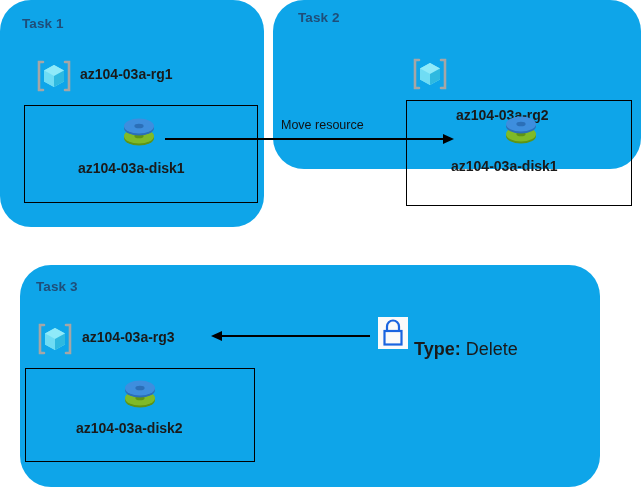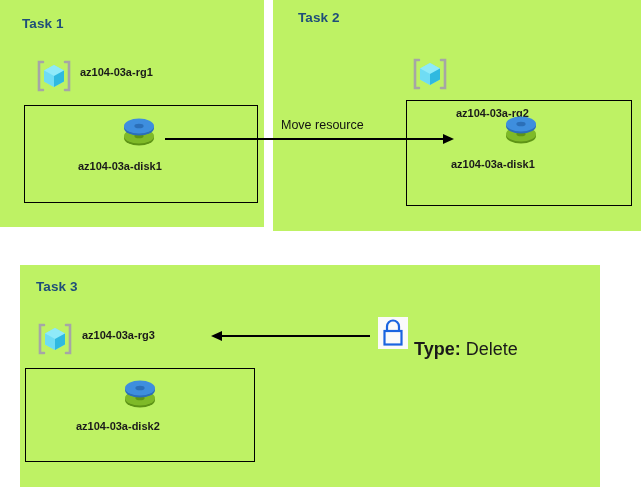--- a/index.html
+++ b/index.html
@@ -10,25 +10,26 @@
   body {
     width: 641px;
     height: 487px;
     position: relative;
     overflow: hidden;
     font-family: "Liberation Sans", sans-serif;
   }
 
   .panel {
     position: absolute;
-    background: #bef264;
+    background: #0ea5e9;
+    border-radius: 31px;
   }
 
   #panel-task1 { left: 0px;   top: 0px;   width: 264px; height: 227px; }
-  #panel-task2 { left: 273px; top: 0px;   width: 368px; height: 231px; }
+  #panel-task2 { left: 273px; top: 0px;   width: 368px; height: 169px; }
   #panel-task3 { left: 20px;  top: 265px; width: 580px; height: 222px; }
 
   .task-label {
     position: absolute;
     color: #1F4E79;
     font-weight: bold;
     font-size: 13.5px;
     letter-spacing: 0.1px;
     white-space: nowrap;
   }
@@ -67,21 +68,21 @@
     position: absolute;
     width: 30px;
     height: 32px;
     background: #fafafa;
   }
   .lock-icon svg { display: block; }
 
   .node-label {
     position: absolute;
     font-weight: bold;
-    font-size: 11px;
+    font-size: 14px;
     color: #1a1a1a;
     white-space: nowrap;
   }
 
   .edge-label {
     position: absolute;
     font-weight: normal;
     font-size: 12.5px;
     color: #111111;
     white-space: nowrap;

